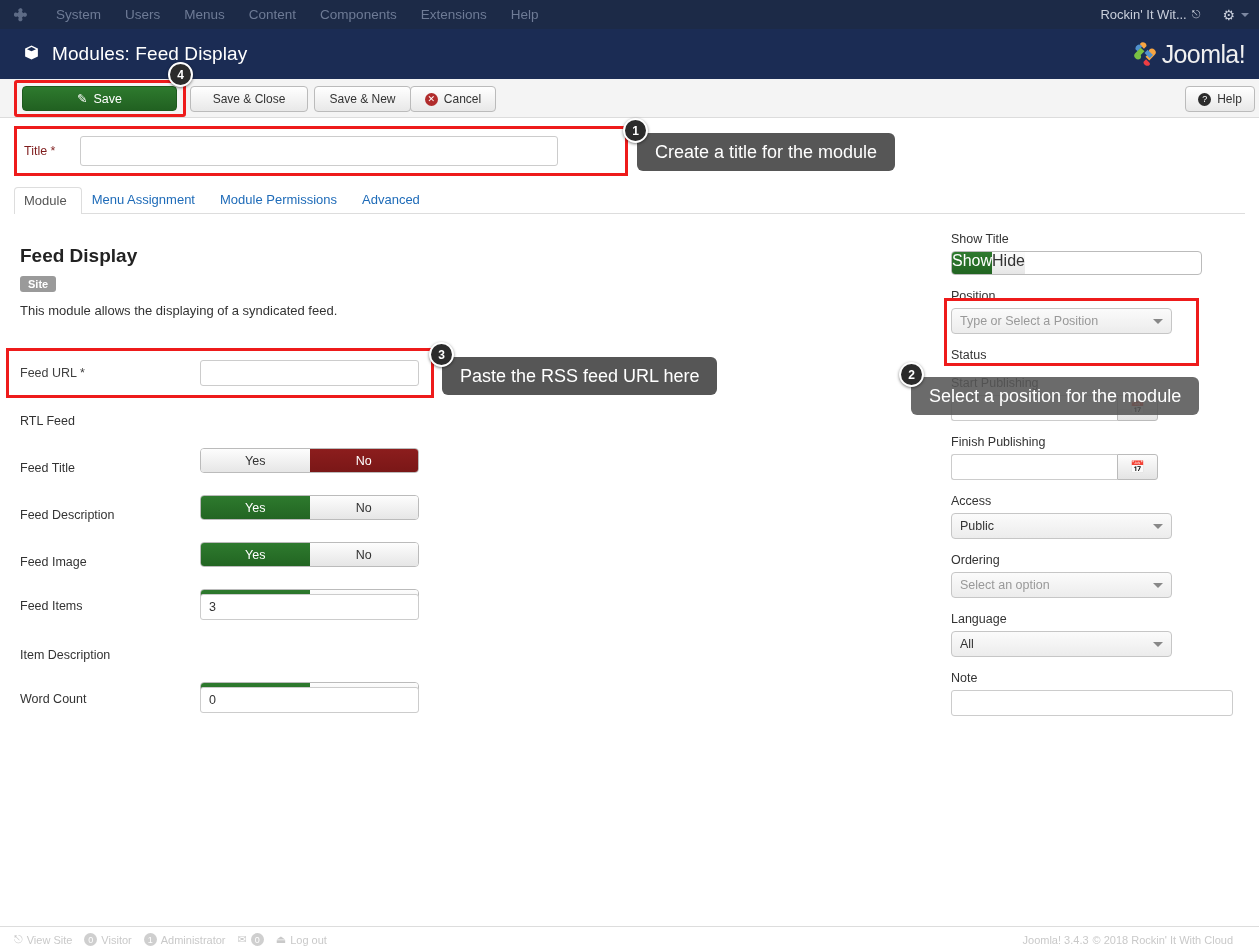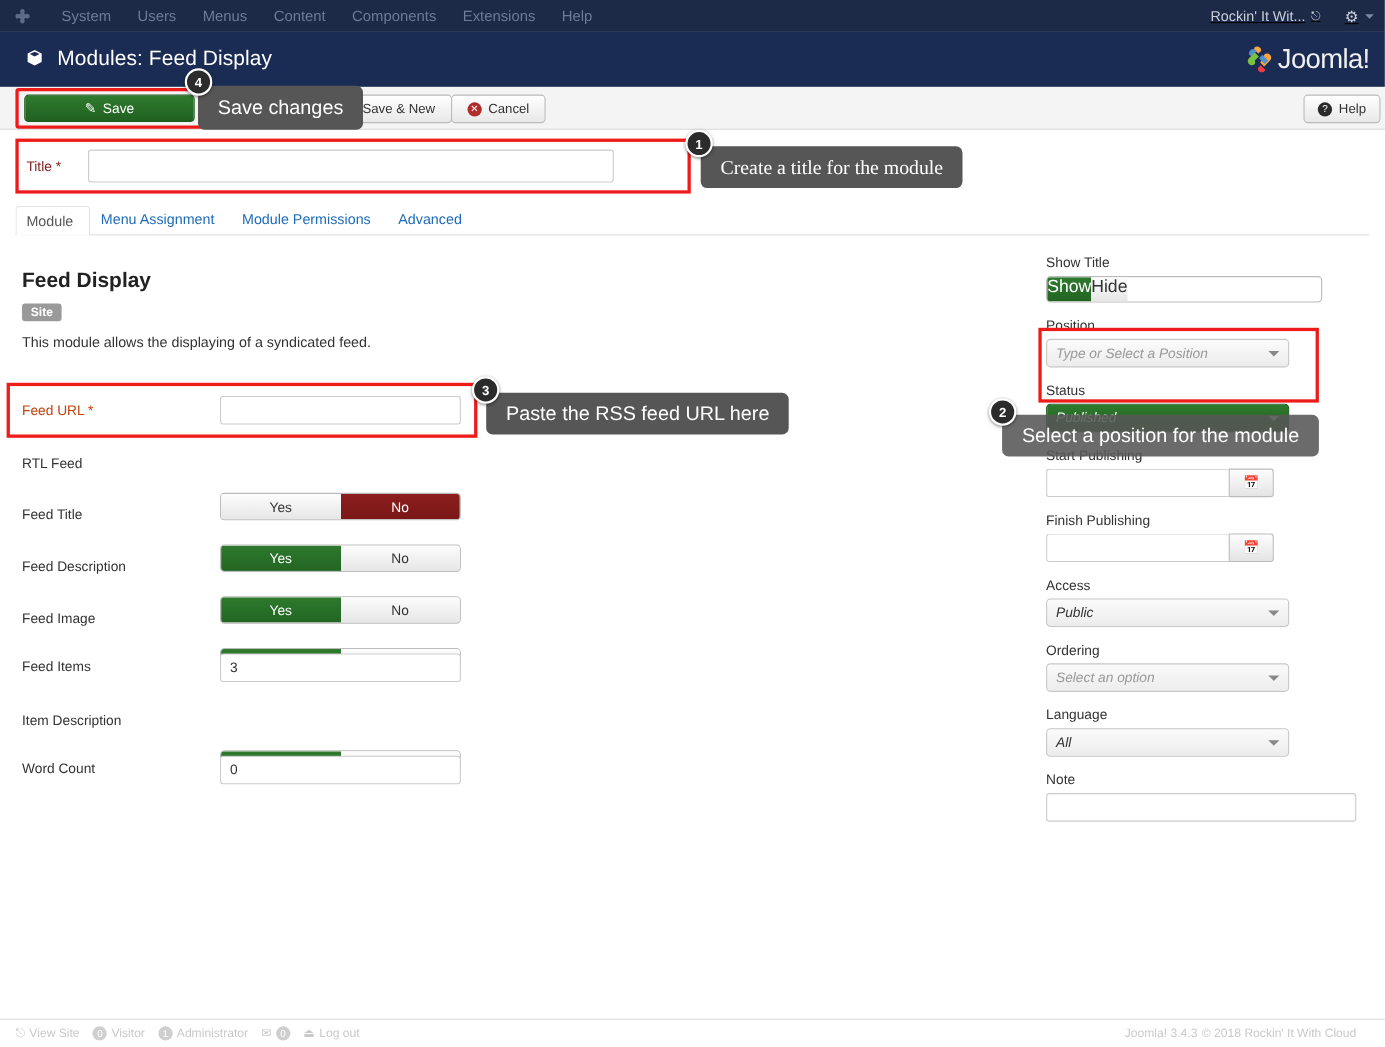--- a/index.html
+++ b/index.html
@@ -20,21 +20,21 @@
   }
   .adminbar .jlogo {
     width:44px; display:flex; align-items:center; justify-content:center;
     color:#5d6b86; font-size:15px;
   }
   .adminbar .mitem {
     color:#6e7b96; font-size:13.5px; padding:16px 12px; line-height:29px;
     white-space:nowrap;
   }
   .adminbar .right {
-    margin-left:auto; display:flex; align-items:center; padding-right:10px;text-decoration:underline;
+    margin-left:auto; display:flex; align-items:center; padding-right:10px;
   }
   .adminbar .sitename { color:#c9cfdc; font-size:13px; }
   .adminbar .extlink { color:#c9cfdc; font-size:11px; margin-left:5px; }
   .adminbar .gear { color:#c9cfdc; font-size:14px; margin-left:22px; }
   .adminbar .caret-sm {
     display:inline-block; margin-left:6px; width:0;height:0;
     border-left:4px solid transparent;border-right:4px solid transparent;
     border-top:4px solid #7c88a1;
   }
 
@@ -124,21 +124,21 @@
   }
   .moddesc {
     position:absolute; left:20px; top:303px; font-size:13px; color:#333;
   }
 
   .feedurl-box {
     position:absolute; left:6px; top:348px; width:428px; height:50px;
     border:3px solid #ee1b1b; background:#fff;
   }
   .lbl-feedurl {
-    position:absolute; left:20px; top:366px; font-size:12.5px; color:#c2410c;
+    position:absolute; left:20px; top:366px; font-size:12.5px; color:#404040;
   }
   .inp-feedurl {
     position:absolute; left:200px; top:360px; width:219px; height:26px;
     border:1px solid #ccc; border-radius:3px; background:#fff;
   }
 
   .frow { position:absolute; left:0; width:940px; height:28px; }
   .frow .flabel {
     position:absolute; left:20px; font-size:12.5px; color:#333; top:5px;
   }
@@ -165,21 +165,21 @@
   .rlabel { font-size:12.5px; color:#333; margin-bottom:5px; display:block; }
   .rgroup { margin-bottom:14px; position:relative; }
   .showhide {
     width:251px; height:24px; display:flex; border:1px solid #bbb;
     border-radius:4px; overflow:hidden;
   }
   .select {
     width:221px; height:26px; border:1px solid #c6c6c6; border-radius:4px;
     background:linear-gradient(#fbfbfb,#ececec);
     display:flex; align-items:center; padding:0 8px;
-    font-size:12.5px; color:#333; position:relative;font-style:italic;
+    font-size:12.5px; color:#333; position:relative;
   }
   .select.placeholder { color:#999; }
   .select .carat {
     margin-left:auto; width:0;height:0;
     border-left:5px solid transparent;border-right:5px solid transparent;
     border-top:5px solid #888;
   }
   .select.green {
     background:linear-gradient(#2e7a2e,#216121); border-color:#1d5a1d;
     color:#fff;
@@ -390,24 +390,20 @@
     <div class="rgroup">
       <span class="rlabel">Position</span>
       <div class="select placeholder">
         <span>Type or Select a Position</span>
         <span class="carat"></span>
       </div>
     </div>
 
     <div class="rgroup">
       <span class="rlabel">Status</span>
-      <div class="select green">
-        <span>Published</span>
-        <span class="carat"></span>
-      </div>
     </div>
 
     <div class="rgroup">
       <span class="rlabel">Start Publishing</span>
       <div class="datefield">
         <input class="dinput" type="text" style="">
         <div class="dbtn">📅</div>
       </div>
     </div>
 
@@ -445,30 +441,29 @@
 
     <div class="rgroup">
       <span class="rlabel">Note</span>
       <input class="notefield" type="text" style="">
     </div>
 
   </div>
 
   <div class="redbox-position"></div>
 
-  <div class="tip" style="left:637px; top:133px; height:38px;font-family:Liberation Serif, serif;">Create a title for the module</div>
+  <div class="tip" style="left:637px; top:133px; height:38px;">Create a title for the module</div>
   <div class="cbadge" style="left:623px; top:118px;">1</div>
 
   <div class="tip semi" style="left:911px; top:377px; height:38px;">Select a position for the module</div>
   <div class="cbadge" style="left:899px; top:362px;">2</div>
 
   <div class="tip" style="left:442px; top:357px; height:38px;">Paste the RSS feed URL here</div>
   <div class="cbadge" style="left:429px; top:342px;">3</div>
 
-  <div class="tip" style="left:180px; top:78px; height:40px;">Save changes</div>
   <div class="cbadge" style="left:168px; top:62px;">4</div>
 
   <div class="footer">
     <span class="fitem">
       <span>⎋</span>
       <span>View Site</span>
     </span>
     <span class="fitem">
       <span class="fcount">0</span>
       <span>Visitor</span>

